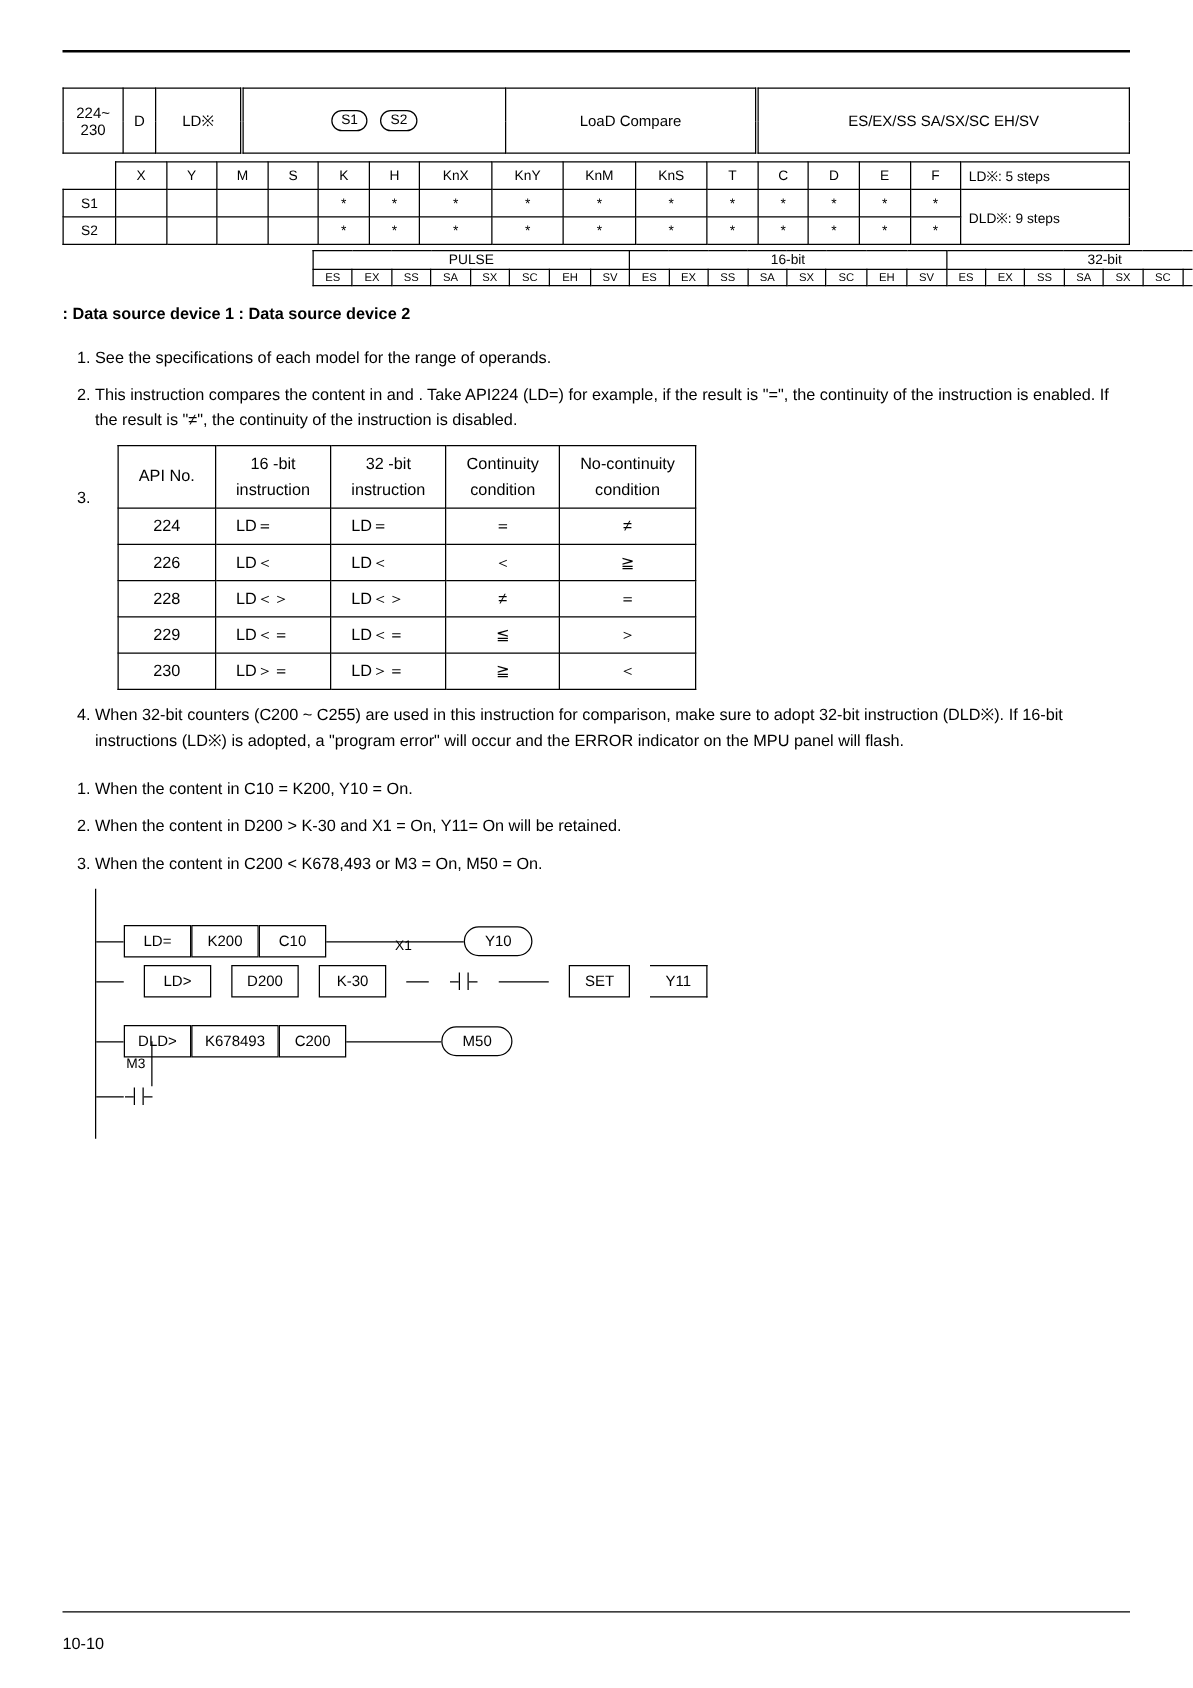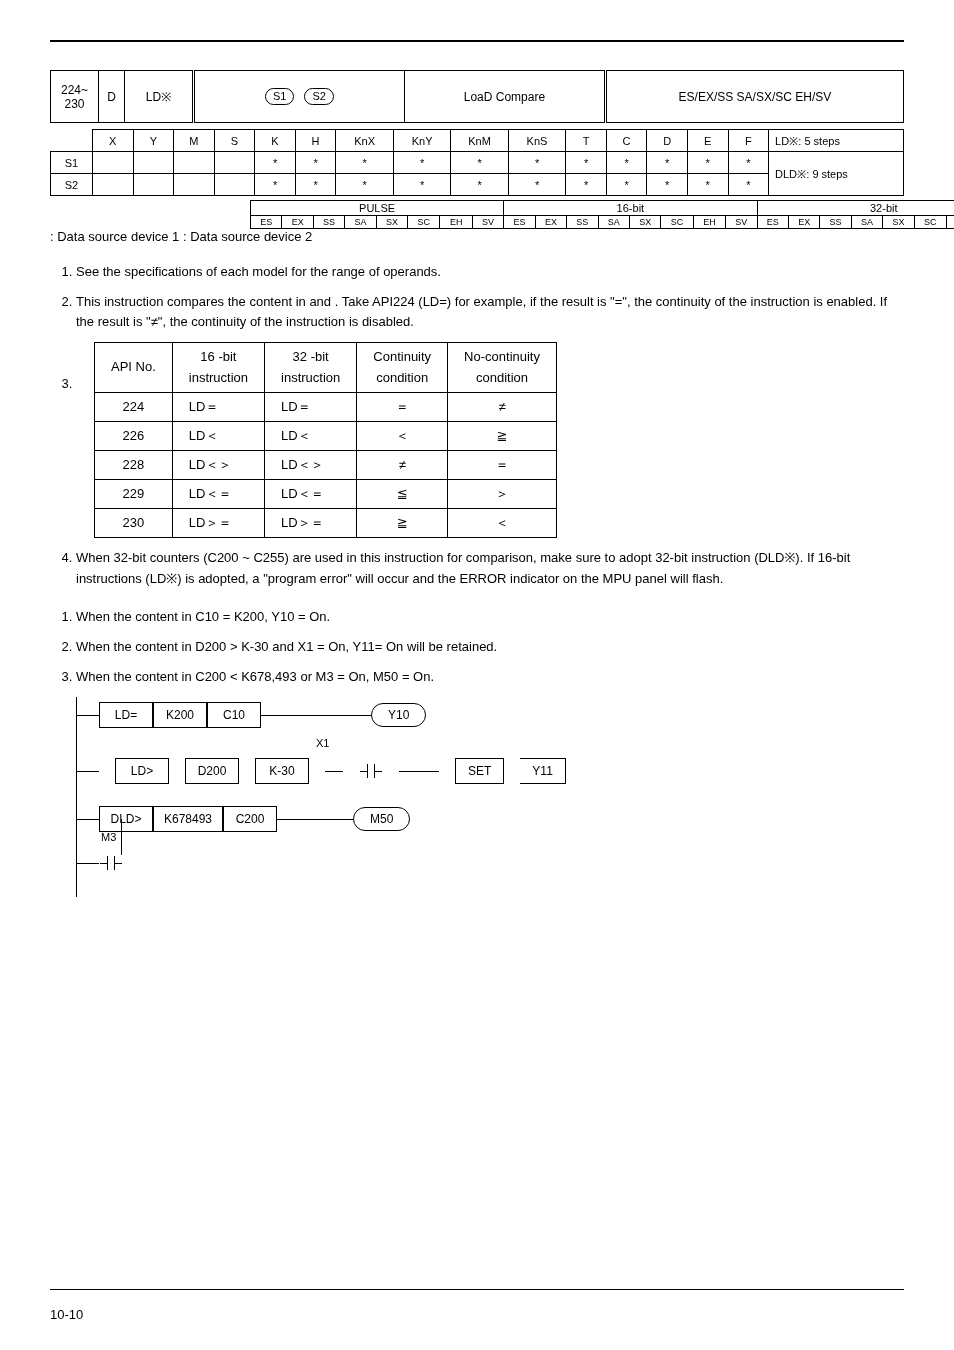--- a/index.html
+++ b/index.html
@@ -30,21 +30,21 @@
   .letters-tbl { border-collapse: collapse; margin-top: 6px; width: 100%; }
   .letters-tbl td { border: 1px solid #000; height: 22px; font-size: 11px; text-align: center; min-width: 24px; }
   .letters-tbl .empty { border: none; }
   .letters-tbl .wide { min-width: 34px; }
   .letters-tbl .steps { text-align: left; padding-left: 6px; border-top:1px solid #000; border-bottom:1px solid #000; border-right:1px solid #000; }
 
   .pulse-tbl { border-collapse: collapse; margin-top: 4px; width: 100%; font-size: 9px; }
   .pulse-tbl td { border: 1px solid #000; text-align: center; padding: 1px 2px; }
   .pulse-head td { font-size: 11px; }
 
-  .src-line { margin-top: 0; font-size: 13px; }
+  .src-line { margin-top: 14px; font-size: 13px; font-weight: bold; }
 
   ol.main { margin: 18px 0 0 26px; }
   ol.main > li { margin-bottom: 10px; line-height: 1.55; }
 
   .api-tbl { border-collapse: collapse; margin: 8px 0 8px 18px; }
   .api-tbl td, .api-tbl th { border: 1px solid #000; padding: 4px 16px; font-size: 13px; text-align: center; }
   .api-tbl th { font-weight: normal; }
 
   
   .ladder {
@@ -265,21 +265,21 @@
 </ol>
 
 <ol class="main">
   <li>When the content in C10 = K200, Y10 = On.</li>
   <li>When the content in D200 &gt; K-30 and X1 = On, Y11= On will be retained.</li>
   <li>When the content in C200 &lt; K678,493 or M3 = On, M50 = On.</li>
 </ol>
 
 <div class="ladder">
 
-  <div class="row" style="top:0;">
+  <div class="row" style="top:24px;">
     <div class="stub"></div>
     <div class="box">LD=</div>
     <div class="box">K200</div>
     <div class="box">C10</div>
     <div class="conn" style="width:110px"></div>
     <div class="coil">Y10</div>
   </div>
 
   <div class="row" style="top:56px;gap:16px;">
     <div class="stub"></div>

